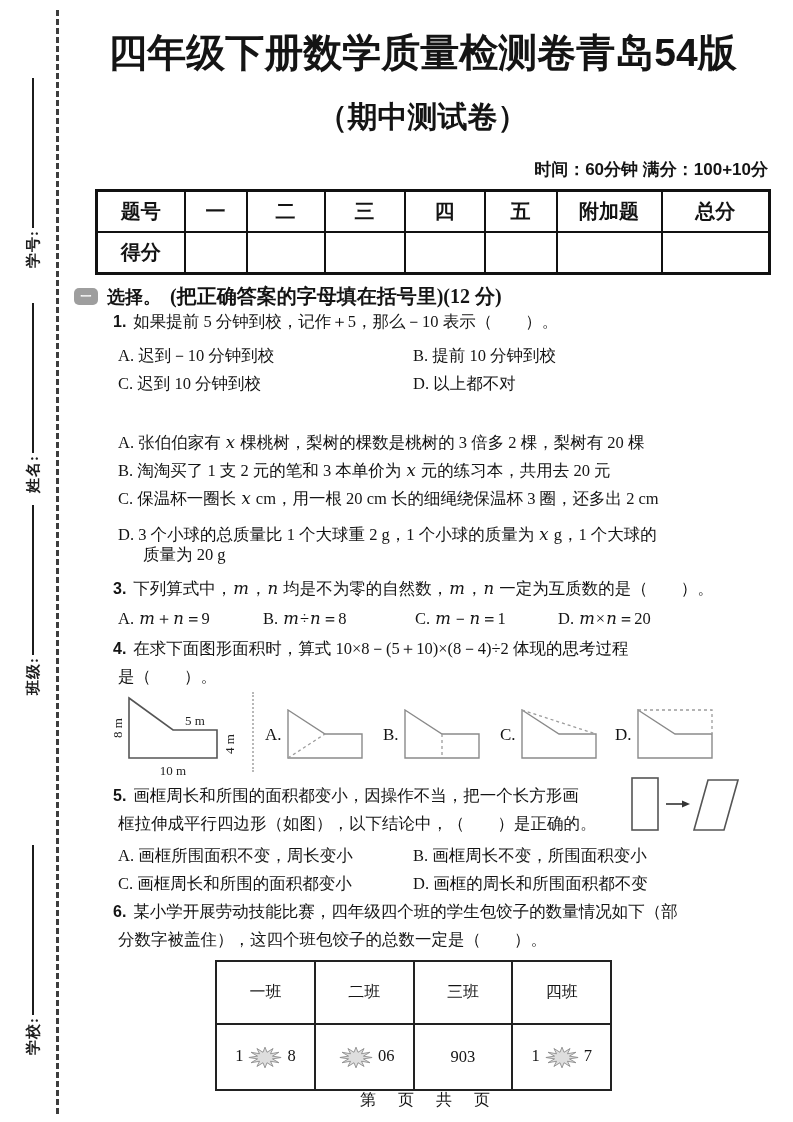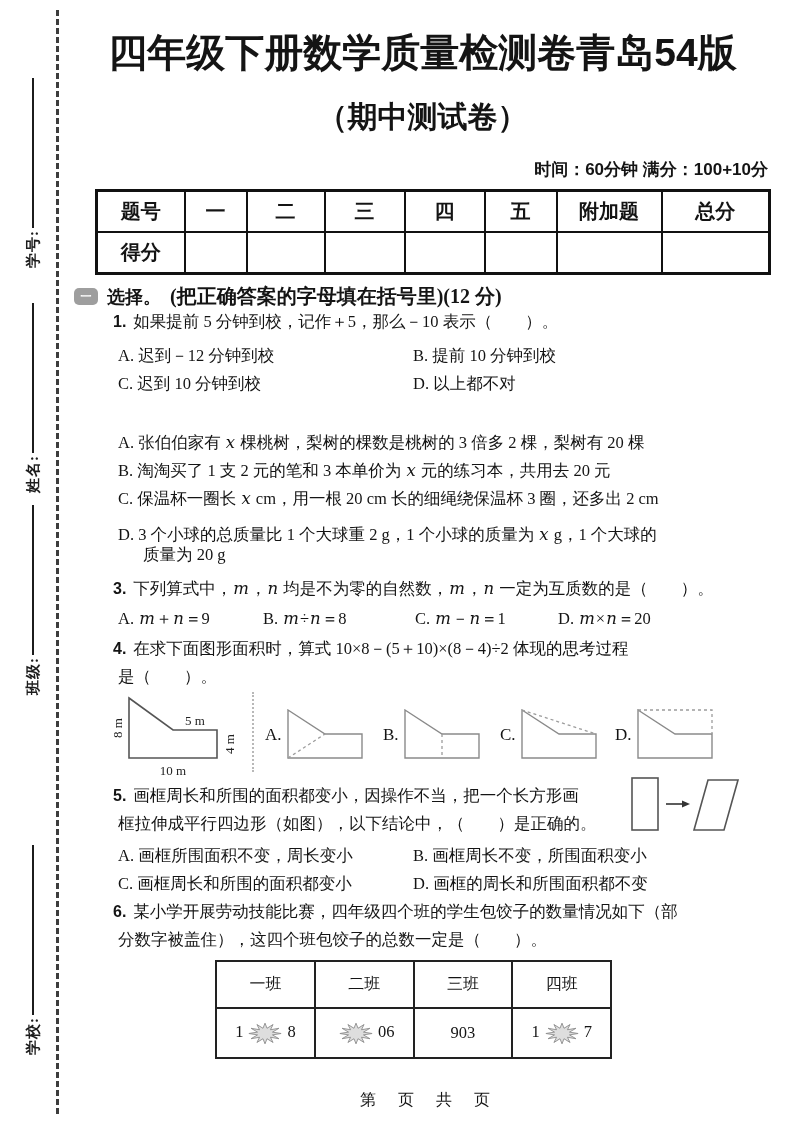--- a/index.html
+++ b/index.html
@@ -39,21 +39,21 @@
   .figrow{position:absolute;left:95px;top:688px;right:6px;height:94px;}
   .fig-sep{position:absolute;left:157px;top:4px;height:80px;width:0;border-left:2px dotted #b8b8b8;}
   .q4opt{position:absolute;top:21px;display:flex;align-items:center;gap:5px;}
   .q4letter{font-size:17px;}
   .mainshape{fill:none;stroke:#555;stroke-width:1.6;}
   .shape{fill:none;stroke:#8a8a8a;stroke-width:1.4;}
   .dashline{fill:none;stroke:#9c9c9c;stroke-width:1.3;stroke-dasharray:3 3;}
   .dimtext{font-size:13px;fill:#222;font-family:"Liberation Serif","DejaVu Serif",serif;}
   
   table.q6t{position:absolute;left:215px;top:960px;width:397px;border-collapse:collapse;table-layout:fixed;border:2px solid #222;}
-  table.q6t td{border:2px solid #222;text-align:center;padding:7px;}
+  table.q6t td{border:2px solid #222;text-align:center;padding:15px;}
   table.q6t tr.hrow td{height:31px;font-size:16px;}
   table.q6t tr.vrow td{height:34px;font-size:16.5px;}
   .splat{vertical-align:middle;margin:0 4px;}
   
   .footer{position:absolute;left:60px;right:0;top:1090px;text-align:center;font-size:16px;letter-spacing:3px;}
 </style>
 </head>
 <body>
 
 <div class="page">
@@ -118,21 +118,21 @@
   <div class="abs section">
     <span class="badge">一</span>
     <span class="sec-title">选择。</span>
     <span class="sec-note">(把正确答案的字母填在括号里)(12 分)</span>
   </div>
 
   <div class="q" style="top:311px">
     <span class="qnum">1.</span><span>如果提前 5 分钟到校，记作＋5，那么－10 表示（　　）。</span>
   </div>
   <div class="orow" style="top:345px">
-    <span class="opt" style="left:0">A. 迟到－12 分钟到校</span>
+    <span class="opt" style="left:0">A. 迟到－10 分钟到校</span>
     <span class="opt" style="left:295px">B. 提前 10 分钟到校</span>
   </div>
   <div class="orow" style="top:373px">
     <span class="opt" style="left:0">C. 迟到 10 分钟到校</span>
     <span class="opt" style="left:295px">D. 以上都不对</span>
   </div>
 
   <div class="oline" style="top:432px">A. 张伯伯家有 <i class="v">x</i> 棵桃树，梨树的棵数是桃树的 3 倍多 2 棵，梨树有 20 棵</div>
   <div class="oline" style="top:460px">B. 淘淘买了 1 支 2 元的笔和 3 本单价为 <i class="v">x</i> 元的练习本，共用去 20 元</div>
   <div class="oline" style="top:488px">C. 保温杯一圈长 <i class="v">x</i> cm，用一根 20 cm 长的细绳绕保温杯 3 圈，还多出 2 cm</div>

